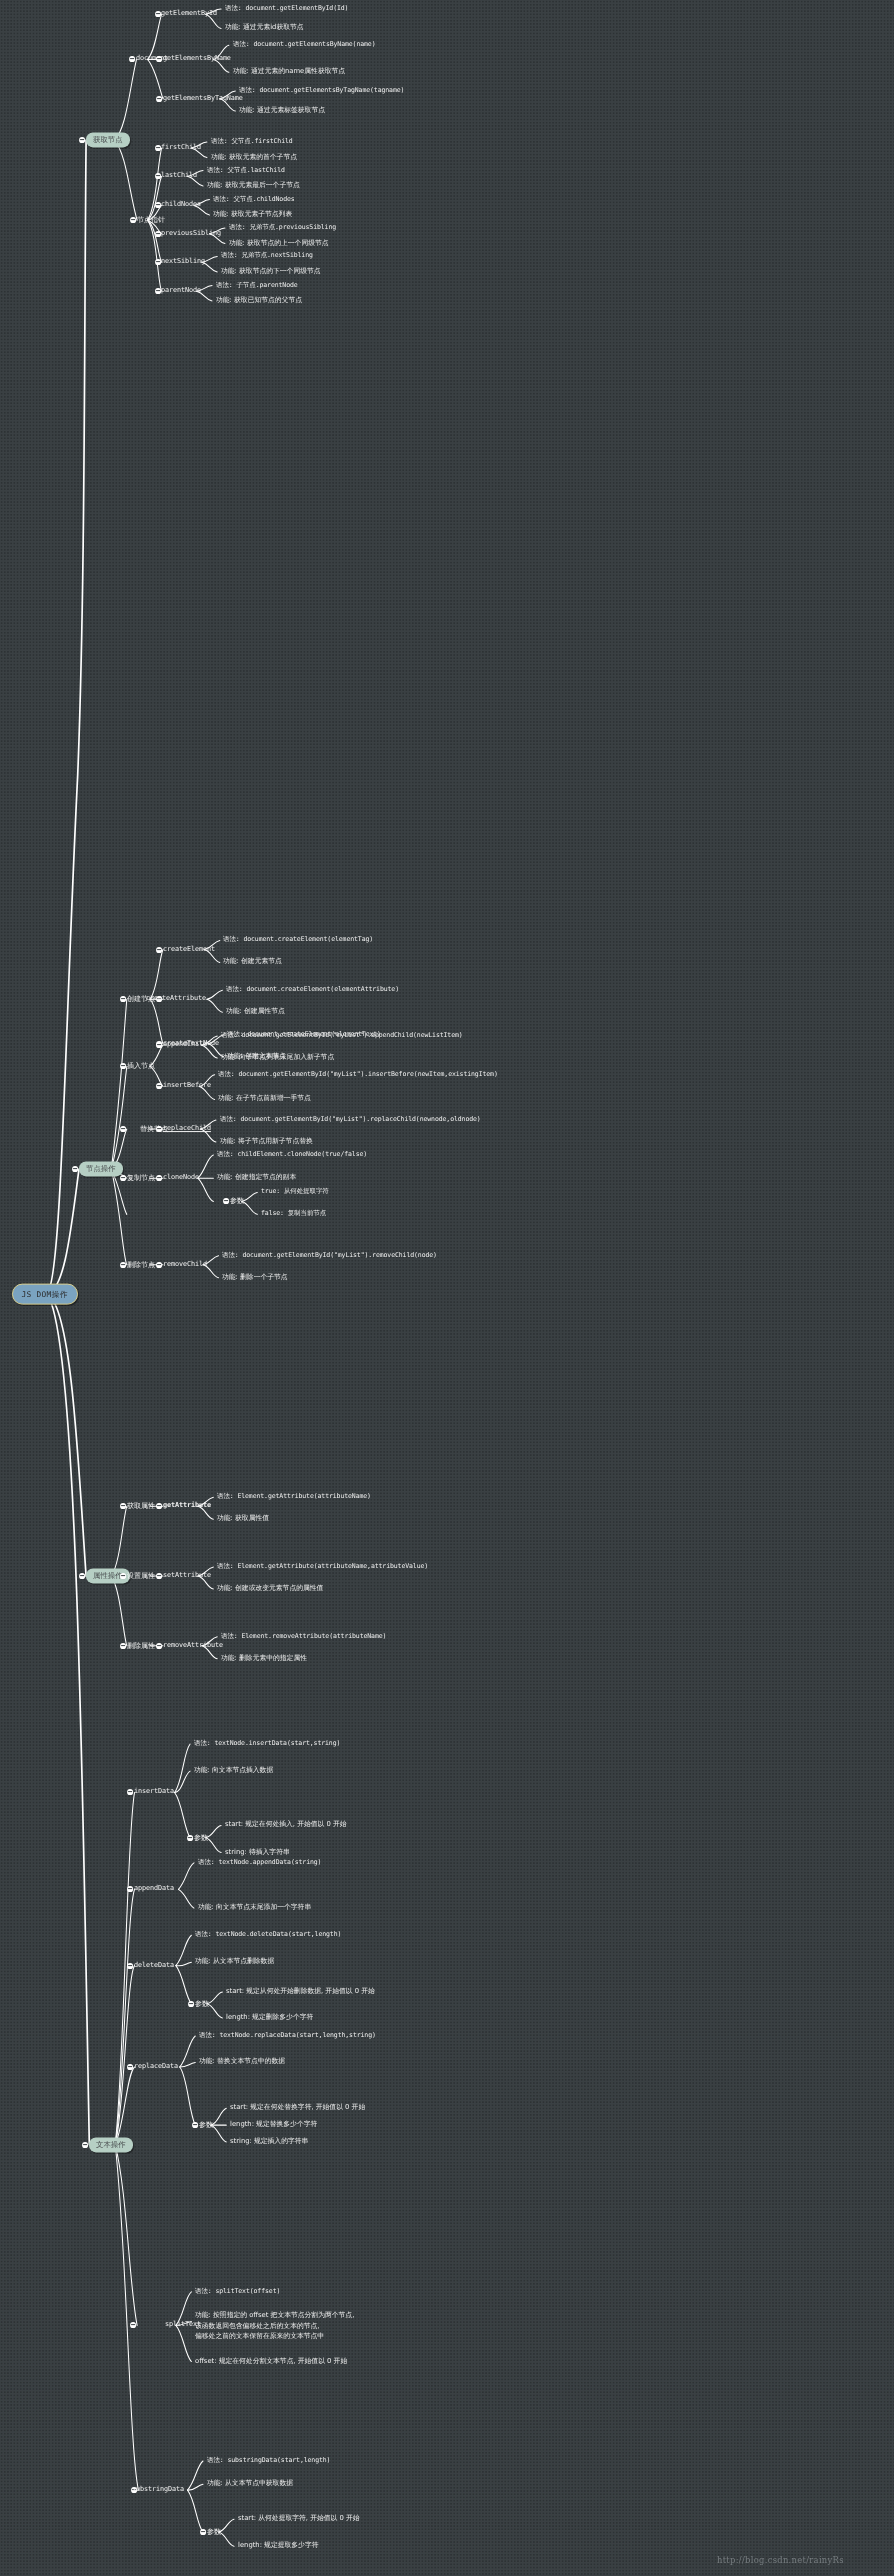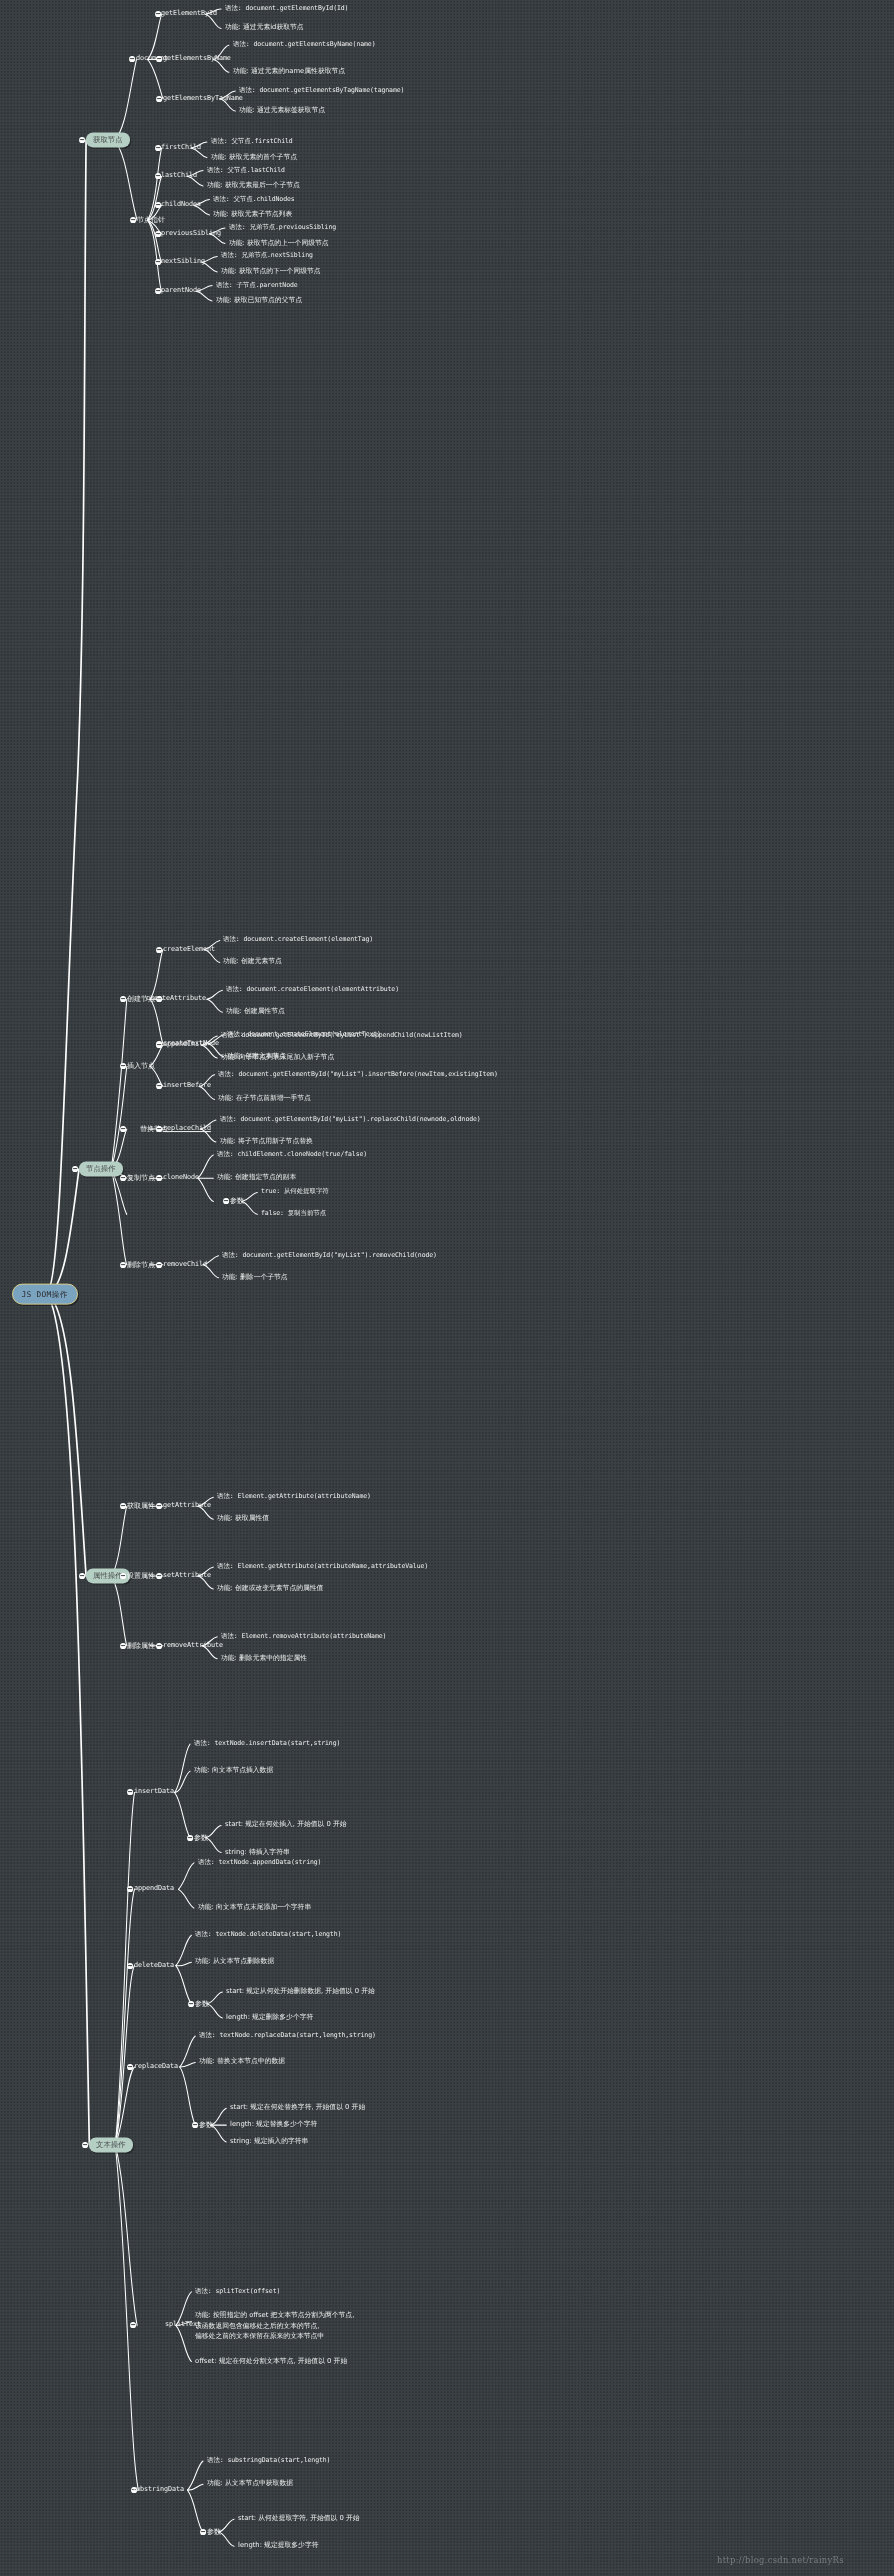--- a/index.html
+++ b/index.html
@@ -339,21 +339,21 @@
   <div class="bullet" style="left:123px; top:1265px;"></div>
   <div class="node lbl cjk" style="left:127px; top:1265px;">删除节点</div>
   <div class="bullet" style="left:159px; top:1265px;"></div>
   <div class="node lbl mono" style="left:163px; top:1265px;">removeChild</div>
   <div class="node lbl detail mono" style="left:222px; top:1256px;">语法: document.getElementById("myList").removeChild(node)</div>
   <div class="node lbl detail cjk" style="left:222px; top:1278px;">功能: 删除一个子节点</div>
 
   <div class="bullet" style="left:123px; top:1506px;"></div>
   <div class="node lbl cjk" style="left:127px; top:1506px;">获取属性</div>
   <div class="bullet" style="left:159px; top:1506px;"></div>
-  <div class="node lbl mono" style="left:163px; top:1506px;">getAttribute</div>
+  <div class="node lbl mono" style="left:163px; top:1506px;font-weight:bold;">getAttribute</div>
   <div class="node lbl detail mono" style="left:217px; top:1497px;">语法: Element.getAttribute(attributeName)</div>
   <div class="node lbl detail cjk" style="left:217px; top:1519px;">功能: 获取属性值</div>
 
   <div class="bullet" style="left:123px; top:1576px;"></div>
   <div class="node lbl cjk" style="left:127px; top:1576px;">设置属性</div>
   <div class="bullet" style="left:159px; top:1576px;"></div>
   <div class="node lbl mono" style="left:163px; top:1576px;">setAttribute</div>
   <div class="node lbl detail mono" style="left:217px; top:1567px;">语法: Element.getAttribute(attributeName,attributeValue)</div>
   <div class="node lbl detail cjk" style="left:217px; top:1589px;">功能: 创建或改变元素节点的属性值</div>
 

